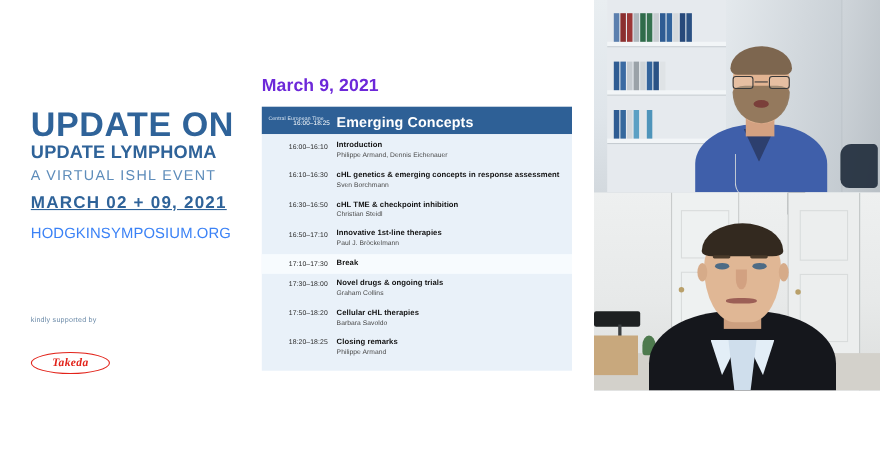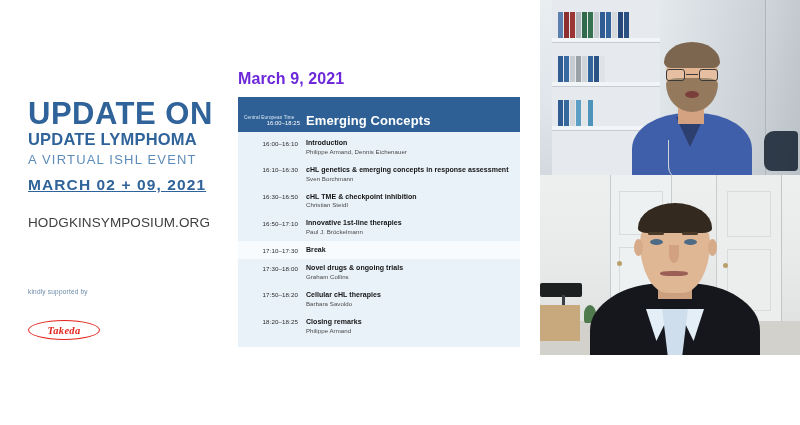--- a/index.html
+++ b/index.html
@@ -52,23 +52,23 @@
     display: flex; align-items: center; justify-content: center;
   }
   .play-icon { display: block; }
 
   .logo-dates {
     margin-top: 7px;
     font-size: 15.5px; font-weight: 700; letter-spacing: 1.1px;
     color: #2f6399; white-space: nowrap; text-decoration: underline;
   }
   .logo-url {
-    margin-top: 21px;
+    margin-top: 10px;
     font-size: 13.5px; font-weight: 400; letter-spacing: 0.1px;
-    color: #404040; white-space: nowrap;
+    color: #3b82f6; white-space: nowrap;
   }
 
   
   .sponsors { position: absolute; left: 28px; top: 288px; width: 200px; }
   .sponsors-label {
     font-size: 6.5px; color: #6b8aa8; letter-spacing: 0.2px; margin-bottom: 4px;
   }
   .sponsor-row { display: flex; align-items: center; gap: 12px; }
   .takeda {
     width: 72px; height: 20px; border: 1.3px solid #e2231a; border-radius: 50%;
@@ -93,21 +93,21 @@
 
   
   .agenda { position: absolute; left: 238px; top: 70px; width: 282px; }
   .agenda-date {
     font-size: 16px; font-weight: 700; color: #6d28d9;
     letter-spacing: 0.1px; margin-bottom: 9px;
   }
   .sched-header {
     background: #2e6096; color: #ffffff;
     display: flex; align-items: flex-end;
-    padding: 4px 6px 5px 6px; height: 35px;
+    padding: 4px 6px 5px 6px; height: 25px;
   }
   .sched-header-time {
     width: 62px; flex-shrink: 0; text-align: left;
     padding-right: 6px;
   }
   .sched-header-cet {
     font-size: 4.6px; letter-spacing: 0.15px; color: #dce8f4;
     line-height: 1.1; display: block; text-align: left;
   }
   .sched-header-range {

